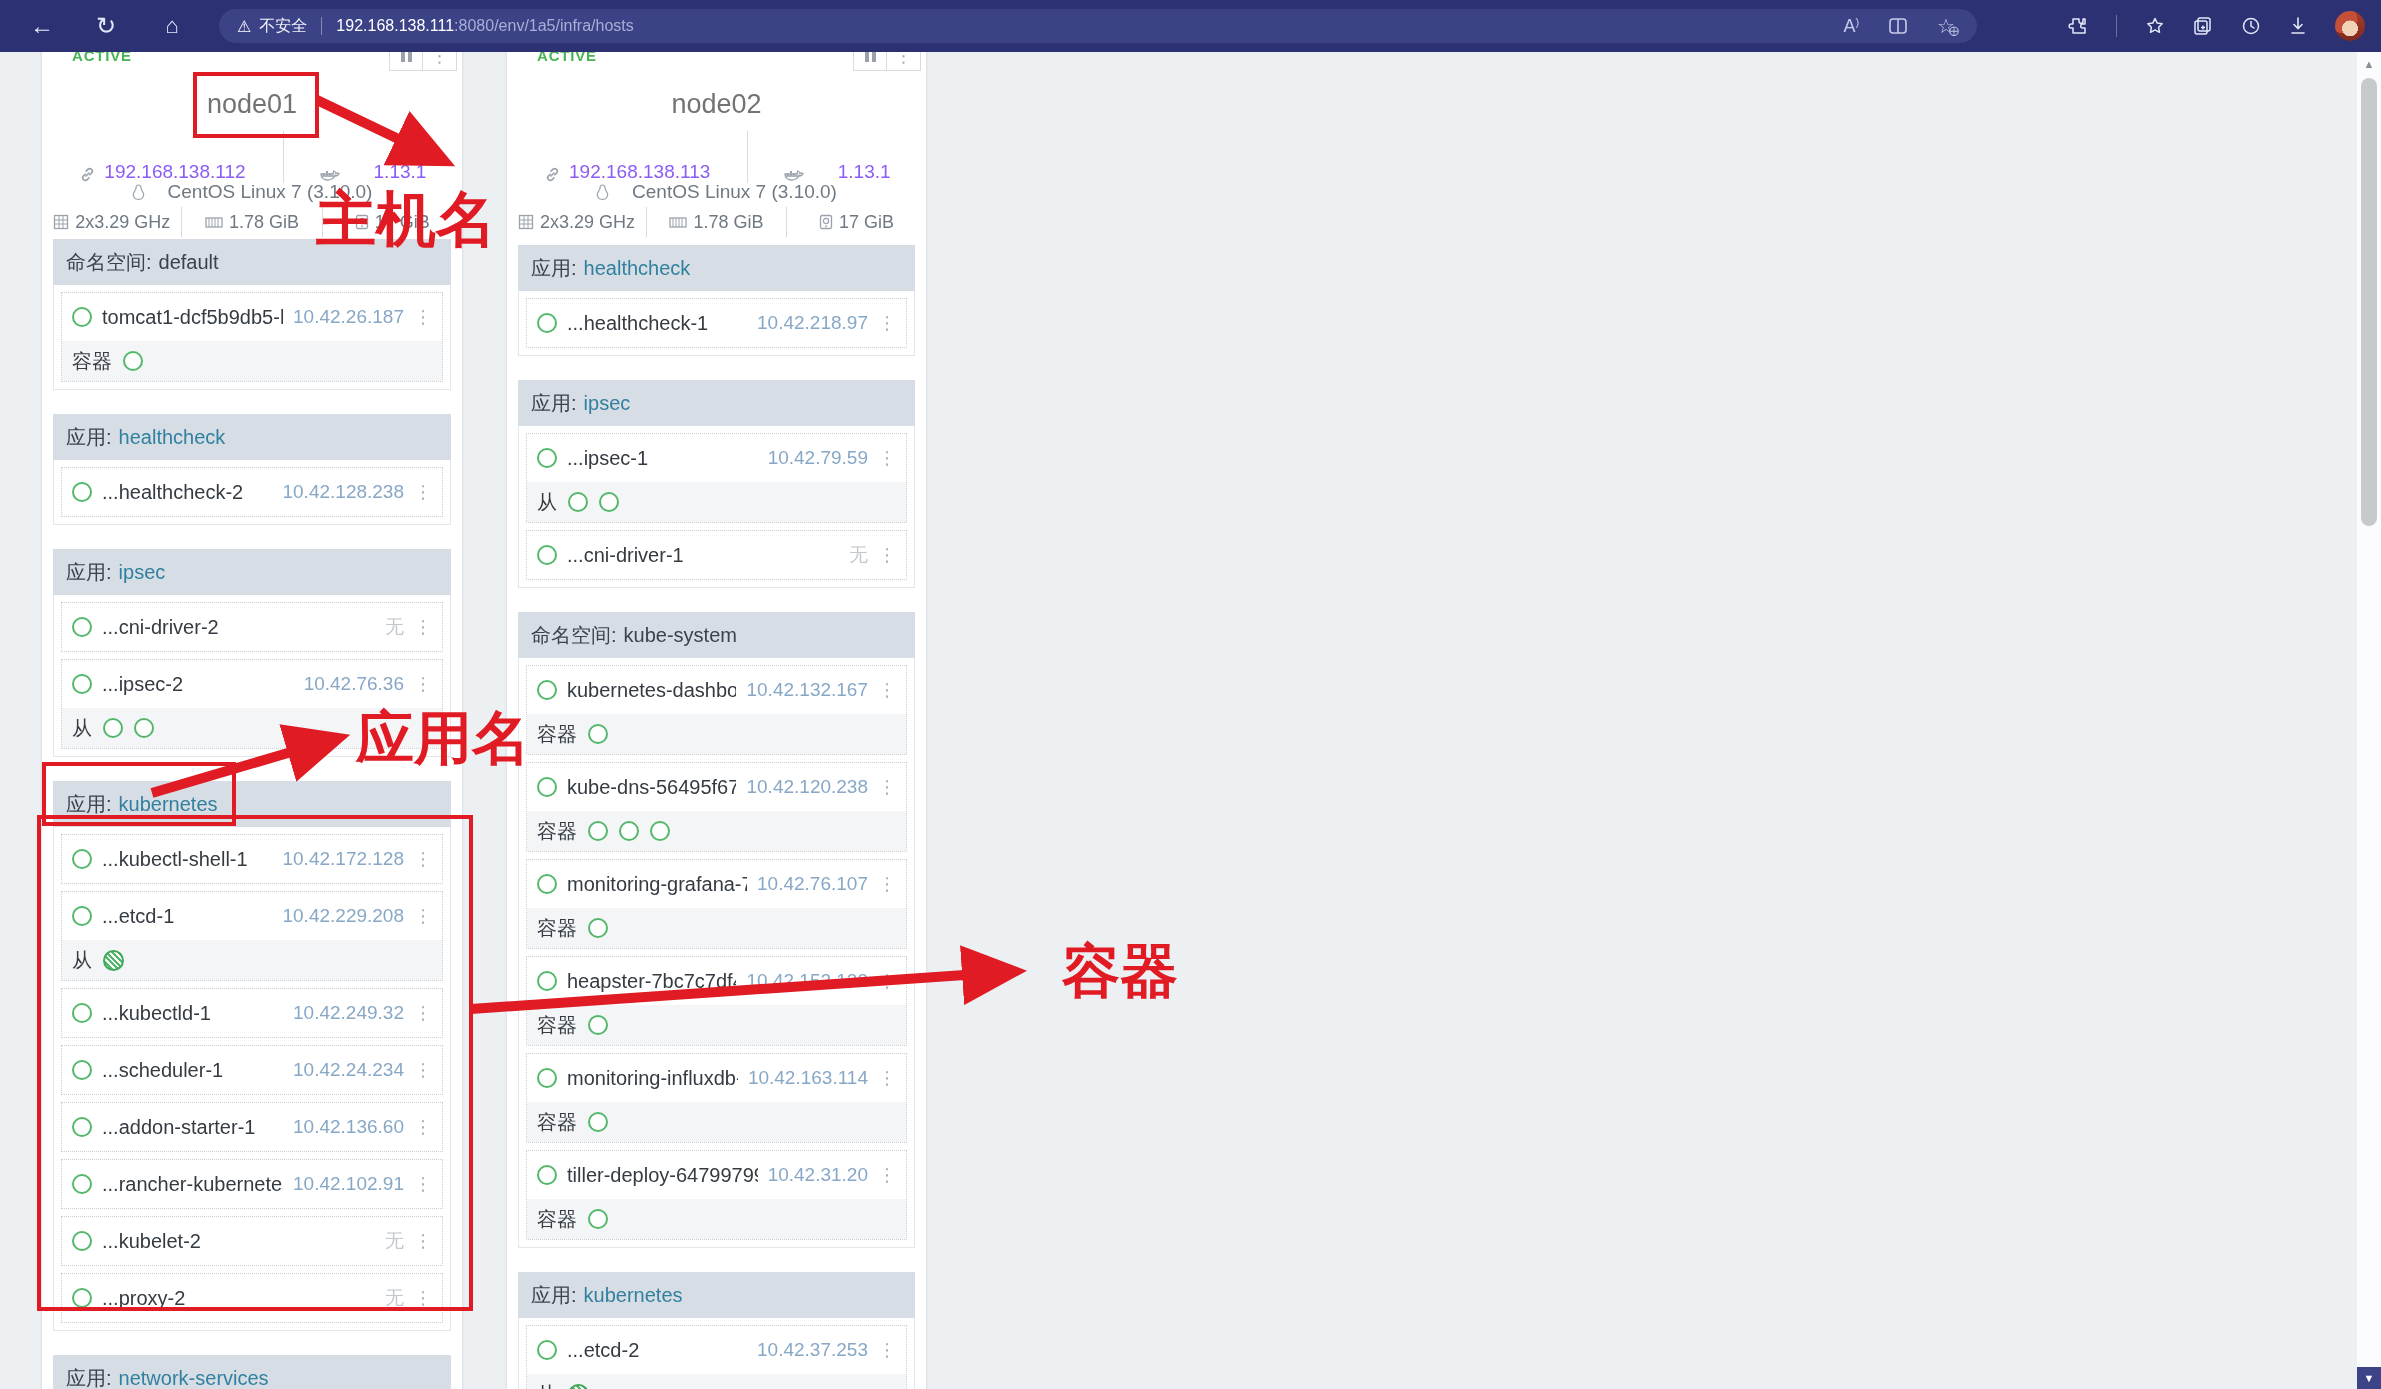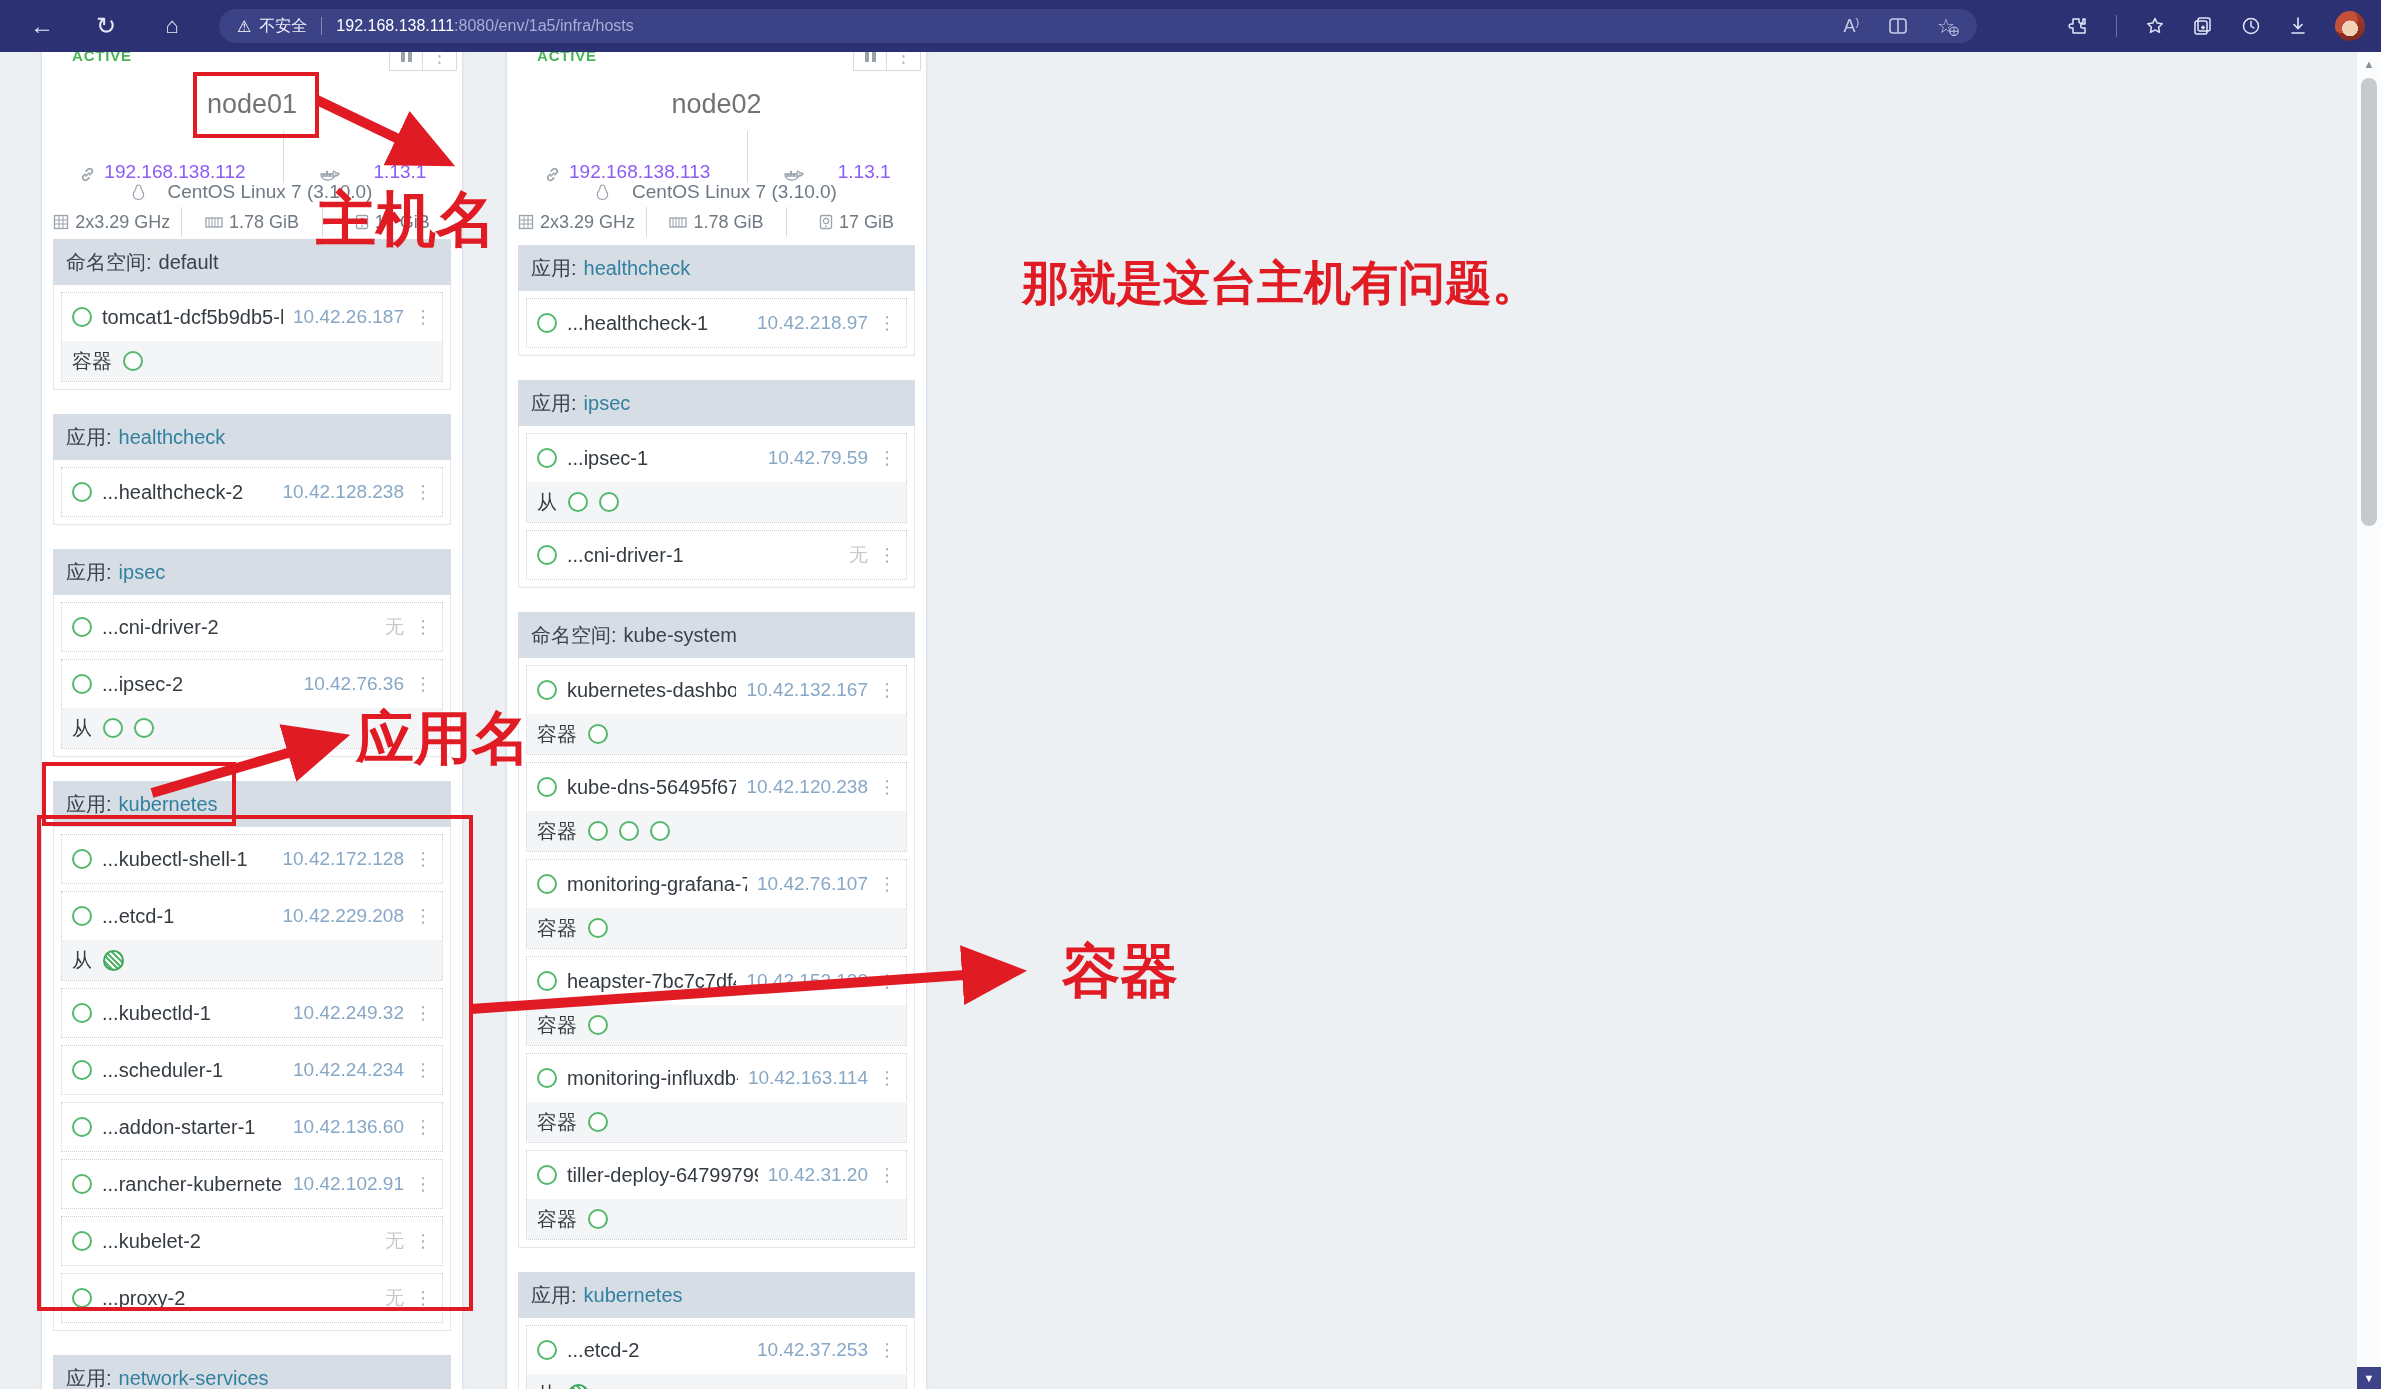--- a/index.html
+++ b/index.html
@@ -590,20 +590,19 @@
   </defs>
   <line x1="317" y1="100" x2="438" y2="158" stroke="#e01b24" stroke-width="10" marker-end="url(#ah)"></line>
   <line x1="152" y1="793" x2="332" y2="740" stroke="#e01b24" stroke-width="10" marker-end="url(#ah)"></line>
   <line x1="471" y1="1009" x2="1008" y2="972" stroke="#e01b24" stroke-width="10" marker-end="url(#ah)"></line>
 </svg>
 
 <div class="ann-text" style="left:316px;top:180px;font-size:60px;">主机名</div>
 <div class="ann-text" style="left:356px;top:700px;font-size:58px;">应用名</div>
 <div class="ann-text" style="left:1062px;top:933px;font-size:58px;">容器</div>
 <div class="ann-text note" style="left:1022px;top:252px;">
-  <div>那就是这台主机有问题。</div>
 </div>
 
 <div class="sbar">
   <div class="btn-up">▲</div>
   <div class="thumb"></div>
   <div class="btn-down">▼</div>
 </div>
 
 </body></html>

